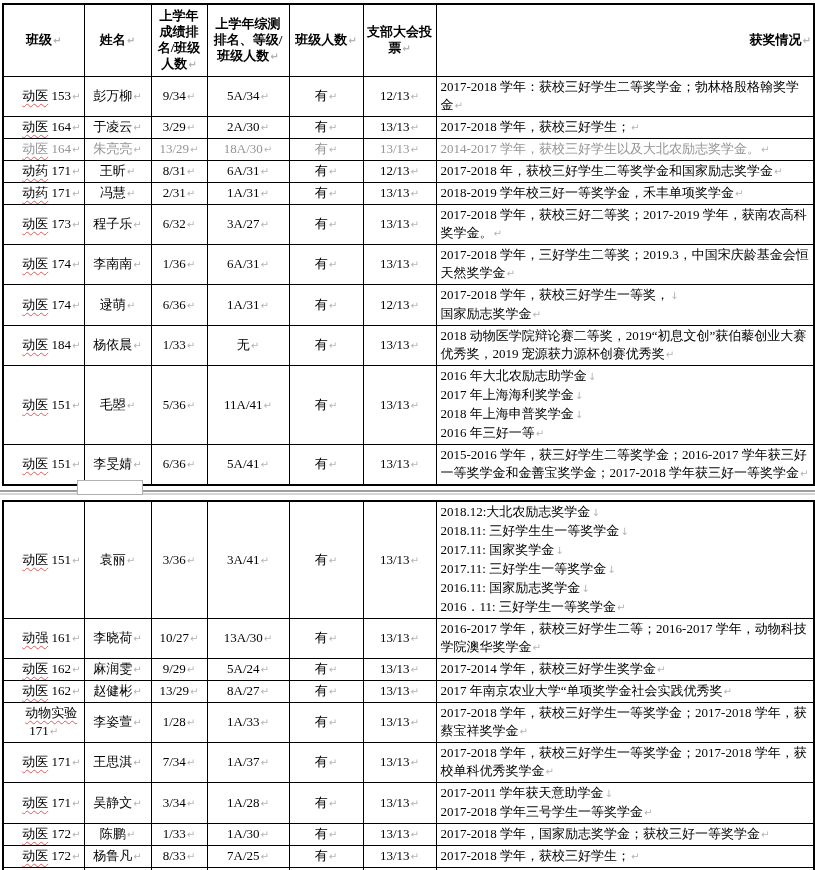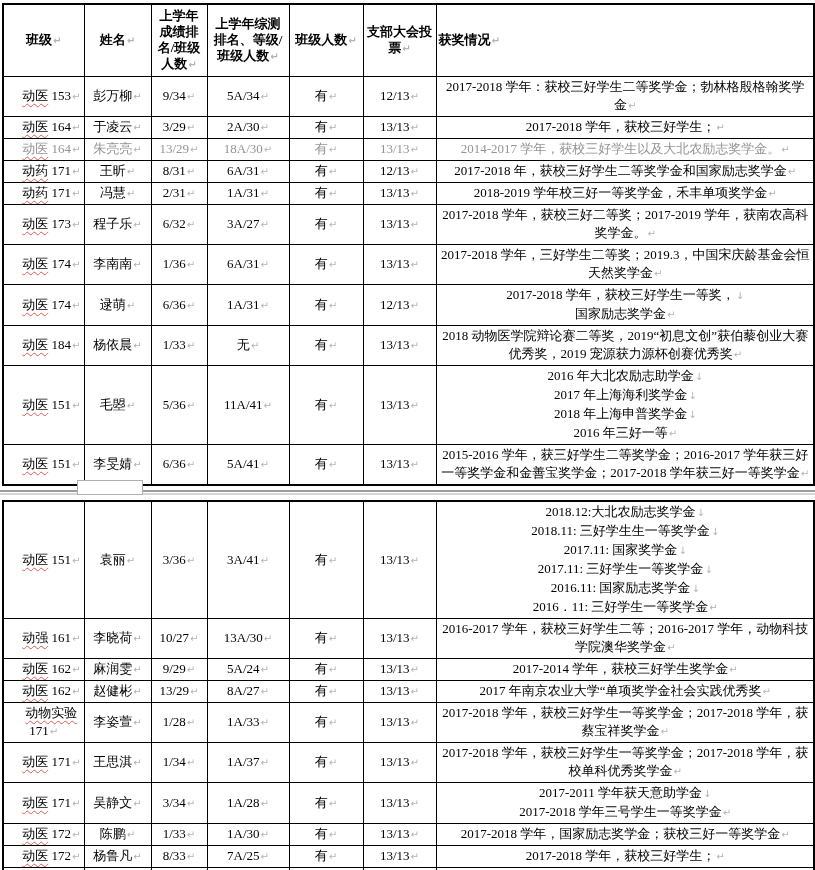--- a/index.html
+++ b/index.html
@@ -29,21 +29,21 @@
     word-break:break-word;
     overflow:hidden;
   }
   th{
     font-weight:bold;
     line-height:16px;
     padding:3px 2px;
     height:64px;
   }
   td.awards{
-    text-align:center;
+    text-align:left;
     padding-left:4px;
   }
   tr.muted td{color:#949494;}
   .cn{
     text-decoration-line:underline;
     text-decoration-style:wavy;
     text-decoration-color:#e05a5a;
     text-decoration-thickness:1px;
     text-underline-offset:3px;
     margin-left:15px;
@@ -89,21 +89,21 @@
         <col class="c7">
     </colgroup>
     <thead id="t1-head">
         <tr>
           <th><span>班级</span><span class="mark">↵</span></th>
           <th><span>姓名</span><span class="mark">↵</span></th>
           <th><span>上学年成绩排名/班级人数</span><span class="mark">↵</span></th>
           <th><span>上学年综测排名、等级/班级人数</span><span class="mark">↵</span></th>
           <th><span>班级人数</span><span class="mark">↵</span></th>
           <th><span>支部大会投票</span><span class="mark">↵</span></th>
-          <th style="text-align: left; vertical-align: middle;"><span>获奖情况</span><span class="mark">↵</span></th>
+          <th style="text-align: right; vertical-align: middle;"><span>获奖情况</span><span class="mark">↵</span></th>
         </tr>
       </thead>
     <tbody id="t1-body">
         <tr>
           <td><span class="cn">动医</span><span> 153</span><span class="mark">↵</span></td>
           <td><span>彭万柳</span><span class="mark">↵</span></td>
           <td><span>9/34</span><span class="mark">↵</span></td>
           <td><span>5A/34</span><span class="mark">↵</span></td>
           <td><span>有</span><span class="mark">↵</span></td>
           <td><span>12/13</span><span class="mark">↵</span></td>
@@ -301,21 +301,21 @@
           <td><span>1A/33</span><span class="mark">↵</span></td>
           <td><span>有</span><span class="mark">↵</span></td>
           <td><span>13/13</span><span class="mark">↵</span></td>
           <td class="awards">
             <div class="line"><span>2017-2018 学年，获校三好学生一等奖学金；2017-2018 学年，获蔡宝祥奖学金</span><span class="mark">↵</span></div>
           </td>
         </tr>
         <tr>
           <td><span class="cn">动医</span><span> 171</span><span class="mark">↵</span></td>
           <td><span>王思淇</span><span class="mark">↵</span></td>
-          <td><span>1/34</span><span class="mark">↵</span></td>
+          <td><span>7/34</span><span class="mark">↵</span></td>
           <td><span>1A/37</span><span class="mark">↵</span></td>
           <td><span>有</span><span class="mark">↵</span></td>
           <td><span>13/13</span><span class="mark">↵</span></td>
           <td class="awards">
             <div class="line"><span>2017-2018 学年，获校三好学生一等奖学金；2017-2018 学年，获校单科优秀奖学金</span><span class="mark">↵</span></div>
           </td>
         </tr>
         <tr>
           <td><span class="cn">动医</span><span> 171</span><span class="mark">↵</span></td>
           <td><span>吴静文</span><span class="mark">↵</span></td>

